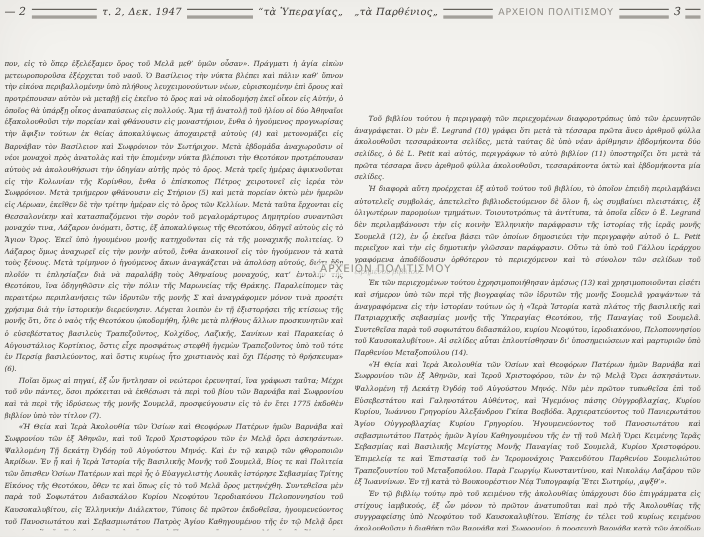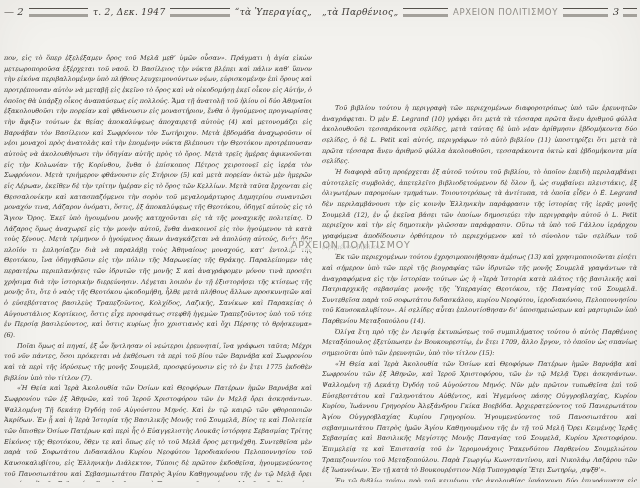--- a/index.html
+++ b/index.html
@@ -74,21 +74,20 @@
       <div class="rule"></div>
       <span class="stamp-text">ΑΡΧΕΙΟΝ ΠΟΛΙΤΙΣΜΟΥ</span>
       <div class="rule"></div>
       <span class="hd-num">3</span>
       <div class="rule-short"></div>
     </div>
     <div class="page-body">
         <p class="indent">Τοῦ βιβλίου τούτου ἡ περιγραφὴ τῶν περιεχομένων διαφοροτρόπως ὑπὸ τῶν ἐρευνητῶν ἀναγράφεται. Ὁ μὲν É. Legrand (10) γράφει ὅτι μετὰ τὰ τέσσαρα πρῶτα ἄνευ ἀριθμοῦ φύλλα ἀκολουθοῦσι τεσσαράκοντα σελίδες, μετὰ ταύτας δὲ ὑπὸ νέαν ἀρίθμησιν ἑβδομήκοντα δύο σελίδες, ὁ δὲ L. Petit καὶ αὐτός, περιγράφων τὸ αὐτὸ βιβλίον (11) ὑποστηρίζει ὅτι μετὰ τὰ πρῶτα τέσσαρα ἄνευ ἀριθμοῦ φύλλα ἀκολουθοῦσι, τεσσαράκοντα ὀκτὼ καὶ ἑβδομήκοντα μία σελίδες.</p>
         <p class="indent">Ἡ διαφορὰ αὕτη προέρχεται ἐξ αὐτοῦ τούτου τοῦ βιβλίου, τὸ ὁποῖον ἐπειδὴ περιλαμβάνει αὐτοτελεῖς συμβολάς, ἀπετελεῖτο βιβλιοδετούμενον δὲ ὅλον ἤ, ὡς συμβαίνει πλειστάκις, ἐξ ὀλιγωτέρων παρομοίων τμημάτων. Τοιουτοτρόπως τὰ ἀντίτυπα, τὰ ὁποῖα εἶδεν ὁ É. Legrand δὲν περιλαμβάνουσι τὴν εἰς κοινὴν Ἑλληνικὴν παράφρασιν τῆς ἱστορίας τῆς ἱερᾶς μονῆς Σουμελᾶ (12), ἐν ᾧ ἐκεῖνα βάσει τῶν ὁποίων δημοσιεύει τὴν περιγραφὴν αὐτοῦ ὁ L. Petit περιεῖχον καὶ τὴν εἰς δημοτικὴν γλῶσσαν παράφρασιν. Οὕτω τὰ ὑπὸ τοῦ Γάλλου ἱεράρχου γραφόμενα ἀποδίδουσιν ὀρθότερον τὸ περιεχόμενον καὶ τὸ σύνολον τῶν σελίδων τοῦ εἰρημένου βιβλίου.</p>
         <p class="indent">Ἐκ τῶν περιεχομένων τούτου ἐχρησιμοποιήθησαν ἀμέσως (13) καὶ χρησιμοποιοῦνται εἰσέτι καὶ σήμερον ὑπὸ τῶν περὶ τῆς βιογραφίας τῶν ἱδρυτῶν τῆς μονῆς Σουμελᾶ γραψάντων τὰ ἀναγραφόμενα εἰς τὴν ἱστορίαν τούτων ὡς ἡ «Ἱερὰ Ἱστορία κατὰ πλάτος τῆς βασιλικῆς καὶ Πατριαρχικῆς σεβασμίας μονῆς τῆς Ὑπεραγίας Θεοτόκου, τῆς Παναγίας τοῦ Σουμελᾶ. Συντεθεῖσα παρὰ τοῦ σοφωτάτου διδασκάλου, κυρίου Νεοφύτου, ἱεροδιακόνου, Πελοποννησίου τοῦ Καυσοκαλυβίτου». Αἱ σελίδες αὗται ἐπλουτίσθησαν δι’ ὑποσημειώσεων καὶ μαρτυριῶν ὑπὸ Παρθενίου Μεταξοπούλου (14).</p>
-        <p class="indent">Ὀλίγα ἔτη πρὸ τῆς ἐν Λειψίᾳ ἐκτυπώσεως τοῦ συμπιλήματος τούτου ὁ αὐτὸς Παρθένιος Μεταξόπουλος ἐξετύπωσεν ἐν Βουκουρεστίῳ, ἐν ἔτει 1709, ἄλλο ἔργον, τὸ ὁποῖον ὡς σπανίως σημειοῦται ὑπὸ τῶν ἐρευνητῶν, ὑπὸ τὸν τίτλον (15):</p>
         <p class="italic indent">«Ἡ Θεία καὶ Ἱερὰ Ἀκολουθία τῶν Ὁσίων καὶ Θεοφόρων Πατέρων ἡμῶν Βαρνάβα καὶ Σωφρονίου τῶν ἐξ Ἀθηνῶν, καὶ Ἱεροῦ Χριστοφόρου, τῶν ἐν τῷ Μελᾷ Ὄρει ἀσκησάντων. Ψαλλομένη τῇ Δεκάτῃ Ὀγδόῃ τοῦ Αὐγούστου Μηνός. Νῦν μὲν πρῶτον τυπωθεῖσα ἐπὶ τοῦ Εὐσεβεστάτου καὶ Γαληνοτάτου Αὐθέντος, καὶ Ἡγεμόνος πάσης Οὐγγροβλαχίας, Κυρίου Κυρίου, Ἰωάννου Γρηγορίου Ἀλεξάνδρου Γκίκα Βοεβόδα. Ἀρχιερατεύοντος τοῦ Πανιερωτάτου Ἁγίου Οὐγγροβλαχίας Κυρίου Γρηγορίου. Ἡγουμενεύοντος τοῦ Πανοσιωτάτου καὶ σεβασμιωτάτου Πατρὸς ἡμῶν Ἁγίου Καθηγουμένου τῆς ἐν τῇ τοῦ Μελῆ Ὄρει Κειμένης Ἱερᾶς Σεβασμίας καὶ Βασιλικῆς Μεγίστης Μονῆς Παναγίας τοῦ Σουμελᾶ, Κυρίου Χριστοφόρου. Ἐπιμελείᾳ τε καὶ Ἐπιστασίᾳ τοῦ ἐν Ἱερομονάχοις Ῥακενδύτου Παρθενίου Σουμελιώτου Τραπεζουντίου τοῦ Μεταξοπούλου. Παρὰ Γεωργίῳ Κωνσταντίνου, καὶ Νικολάῳ Λαζάρου τῶν ἐξ Ἰωαννίνων. Ἐν τῇ κατὰ τὸ Βουκουρέστιον Νέᾳ Τυπογραφίᾳ Ἔτει Σωτηρίῳ, ͵αψξθ’».</p>
         <p class="indent">Ἐν τῷ βιβλίῳ τούτῳ πρὸ τοῦ κειμένου τῆς ἀκολουθίας ὑπάρχουσι δύο ἐπιγράμματα εἰς στίχους ἰαμβικούς, ἐξ ὧν μόνον τὸ πρῶτον ἀνατυποῦται καὶ πρὸ τῆς Ἀκολουθίας τῆς συγγραφείσης ὑπὸ Νεοφύτου τοῦ Καυσοκαλυβίτου. Ἐπίσης ἐν τέλει τοῦ κυρίως κειμένου ἀκολουθοῦσιν ἡ διαθήκη τῶν Βαρνάβα καὶ Σωφρονίου, ἡ προσευχὴ Βαρνάβα κατὰ τῶν ἀκρίδων καὶ ἱστορικὸν σημείωμα περὶ τῆς μονῆς Σουμελᾶ.</p>
         <p class="indent">Ἡ πρώτη ὅμως προσπάθεια Παρθενίου τοῦ Μεταξοπούλου συγγραφῆς ἱστορικοῦ σχεδιάσματος περὶ τῆς μονῆς Σουμελᾶ εἶναι παλαιοτέρα κατὰ ἓν ἔτος. Πράγματι τὸ 1768 ἐν Βουκουρεστίῳ καὶ πάλιν ἐξετυπώθη εἰς Ἑλληνικὴν καὶ Τουρκικὴν κατήχησις Χριστιανική. Τὸ ἔργον τοῦτο ἔχει δύο τίτλους· ὁ πρῶτος ὁ εἰς τὴν Ἑλληνικὴν οὐδὲν ἀναφέρων περὶ Παρθενίου Μεταξοπούλου καὶ μονῆς Σουμελᾶ ἔχει ὡς ἑξῆς (16).</p>
       </div>
   </div>
 
   <div class="watermark-mid">ΑΡΧΕΙΟΝ ΠΟΛΙΤΙΣΜΟΥ</div>
 
 </div>
 

